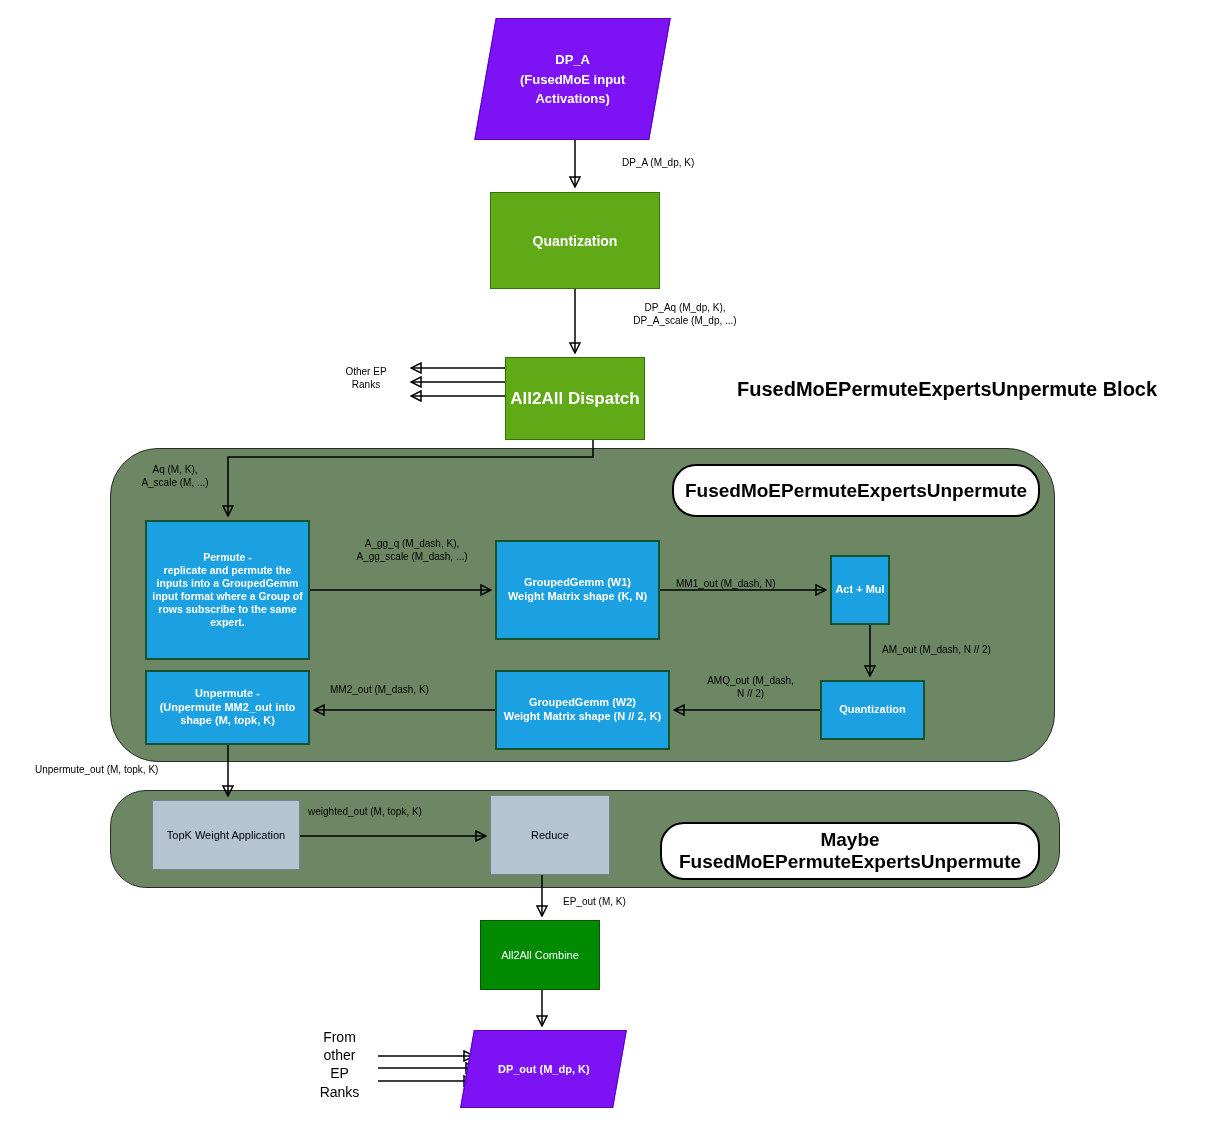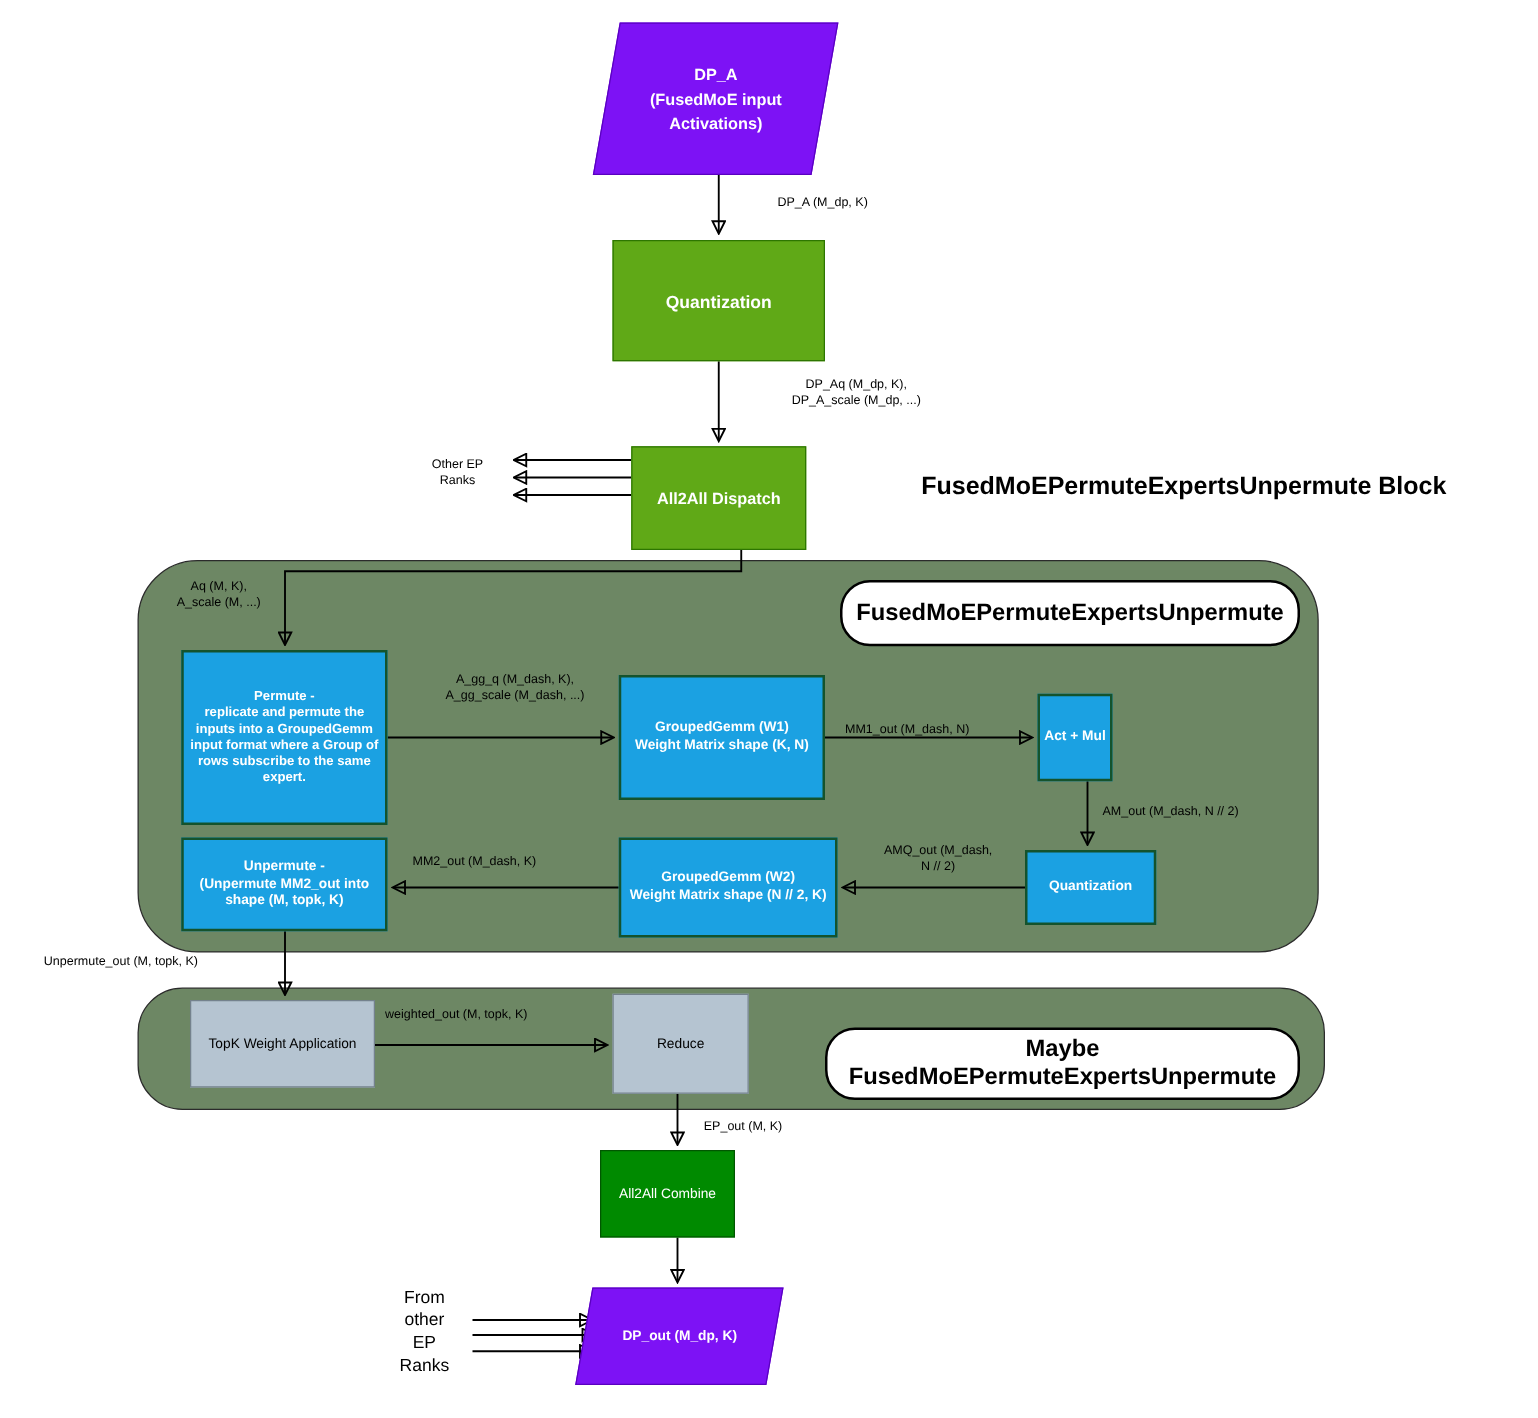--- a/index.html
+++ b/index.html
@@ -73,21 +73,21 @@
   <div class="node purple-node skew" style="left:485px;top:18px;width:175px;height:122px;">
     <span style="transform:skewX(10deg);">DP_A
 (FusedMoE input
 Activations)</span>
   </div>
 
   <div class="node green-node" style="left:490px;top:192px;width:170px;height:97px;">
     <span>Quantization</span>
   </div>
 
-  <div class="node green-node" style="left:505px;top:357px;width:140px;height:83px;font-size:13px;">
+  <div class="node green-node" style="left:505px;top:357px;width:140px;height:83px;font-size:17px;">
     <span>All2All Dispatch</span>
   </div>
 
   <div class="node blue-node" style="left:145px;top:520px;width:165px;height:140px;font-size:10.5px;">
     <span>Permute -
 replicate and permute the
 inputs into a GroupedGemm
 input format where a Group of
 rows subscribe to the same
 expert.</span>
@@ -114,25 +114,25 @@
   <div class="node blue-node" style="left:145px;top:670px;width:165px;height:75px;">
     <span>Unpermute -
 (Unpermute MM2_out  into
 shape (M, topk, K)</span>
   </div>
 
   <div class="node steel-node" style="left:152px;top:800px;width:148px;height:70px;">
     <span>TopK Weight Application</span>
   </div>
 
-  <div class="node steel-node" style="left:490px;top:795px;width:109px;height:80px;">
+  <div class="node steel-node" style="left:490px;top:795px;width:120px;height:80px;">
     <span>Reduce</span>
   </div>
 
-  <div class="node darkgreen-node" style="left:480px;top:920px;width:108px;height:70px;">
+  <div class="node darkgreen-node" style="left:480px;top:920px;width:120px;height:70px;">
     <span>All2All Combine</span>
   </div>
 
   <div class="node purple-node skew" style="left:467px;top:1030px;width:153px;height:78px;font-size:11px;">
     <span style="transform:skewX(10deg);">DP_out (M_dp, K)</span>
   </div>
 
   <div class="white-label" style="left:672px;top:464px;width:368px;height:53px;">
     <span>FusedMoEPermuteExpertsUnpermute</span>
   </div>

